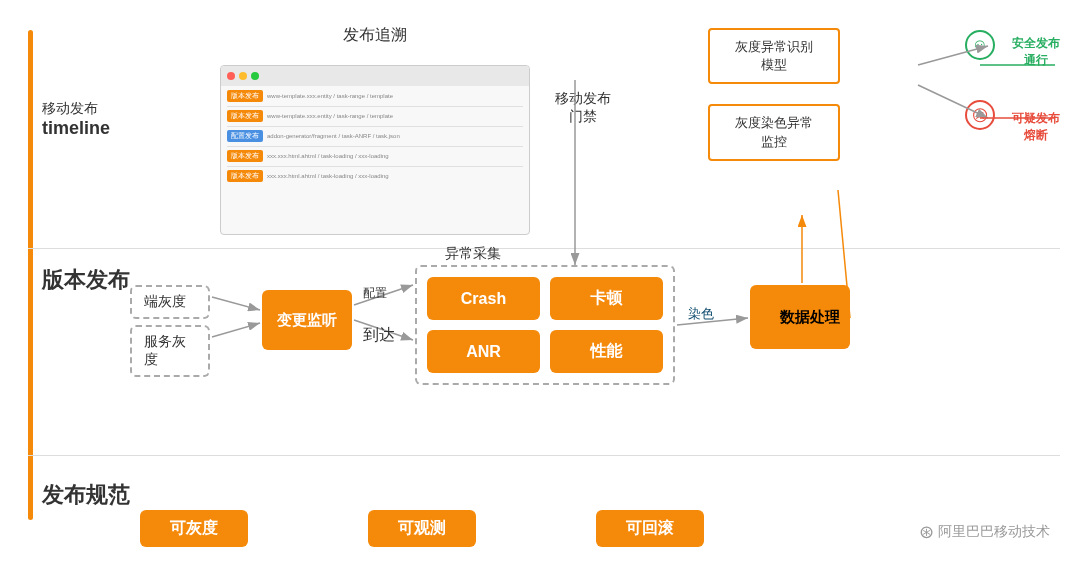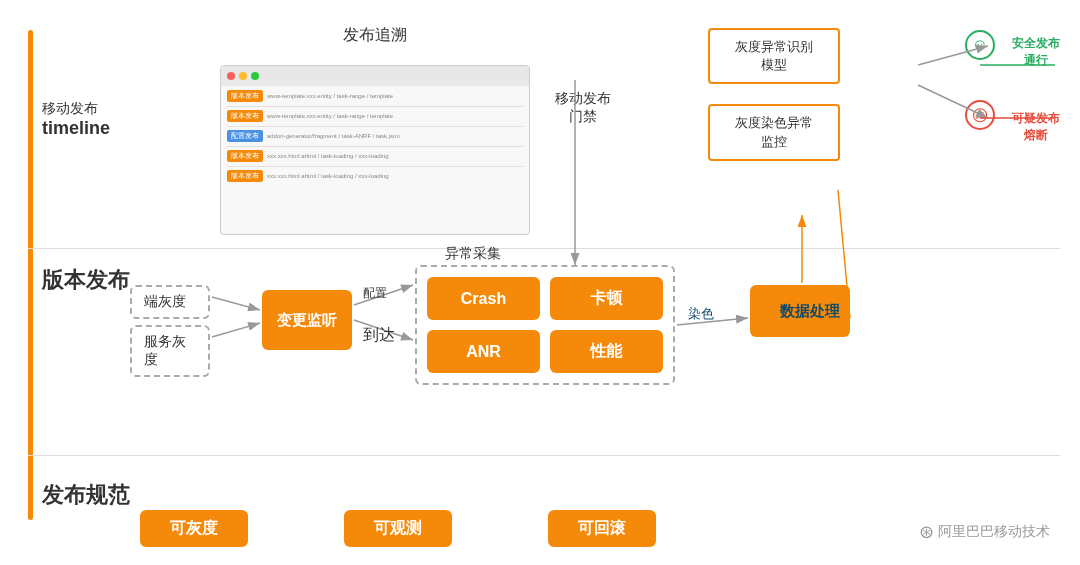--- a/index.html
+++ b/index.html
@@ -307,29 +307,29 @@
       font-size: 13px;
       color: #0c4a6e;
     }
 
     
     .data-process-box {
       position: absolute;
       left: 750px;
       top: 285px;
       width: 100px;
-      height: 52px;
+      height: 64px;
       background: #F5890A;
       border-radius: 6px;
       display: flex;
       align-items: center;
       justify-content: center;
       font-size: 15px;
       font-weight: bold;
-      color: #0c4a6e;
+      color: #000000;
       padding-left: 20px;
     }
     .norm-tag {
       background: #F5890A;
       color: #fff;
       border-radius: 6px;
       padding: 8px 30px;
       font-size: 16px;
       font-weight: bold;
     }
@@ -492,21 +492,21 @@
     <div class="exception-btn">ANR</div>
     <div class="exception-btn">性能</div>
   </div>
 
   <div class="stain-label">染色</div>
 
   <div class="data-process-box">
     <span>数据处理</span>
   </div>
 
-  <div style="position:absolute; bottom:18px; left:140px; display:flex; gap:96px; align-items:center;">
+  <div style="position:absolute; bottom:18px; left:140px; display:flex; gap:120px; align-items:center;">
     <div class="norm-tag">可灰度</div>
     <div class="norm-tag">可观测</div>
     <div class="norm-tag">可回滚</div>
   </div>
 
   <div class="brand-label">
     <span class="wechat-icon">⊛</span>
     <span>阿里巴巴移动技术</span>
   </div>
 

